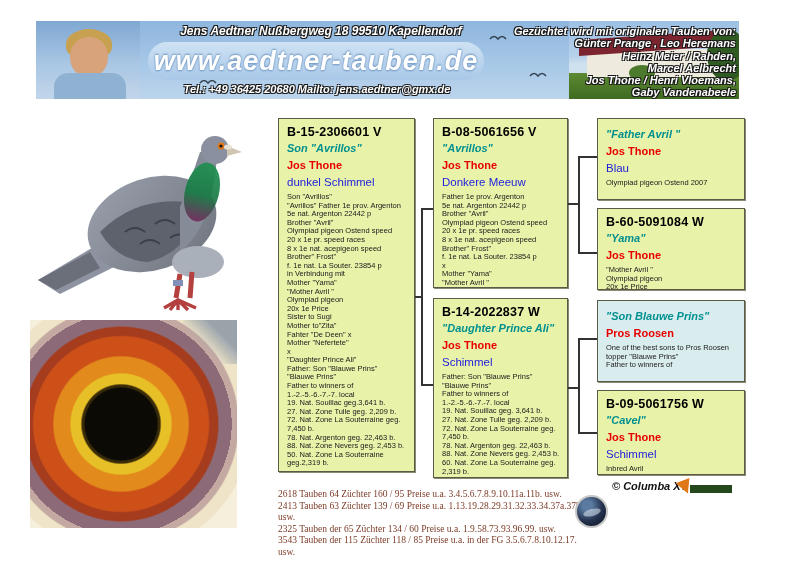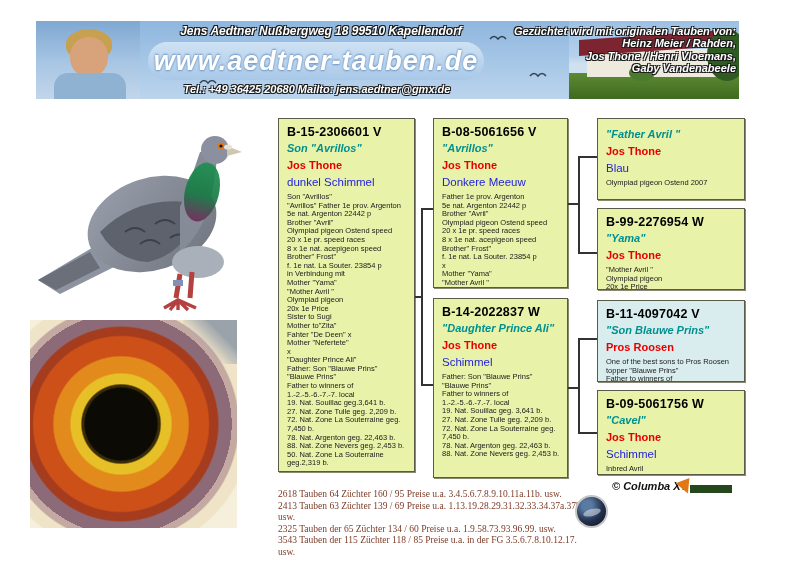--- a/index.html
+++ b/index.html
@@ -112,21 +112,23 @@
       <div class="house-bush"></div>
     </div>
 
     <div class="banner-address outline-text">Jens Aedtner Nußbergweg 18 99510 Kapellendorf</div>
     <div class="site-pill">
       <span>www.aedtner-tauben.de</span>
     </div>
     <div class="banner-tel outline-text">Tel.: +49 36425 20680 Mailto: jens.aedtner@gmx.de</div>
     <div class="banner-right outline-text">
         <span style="display: block;">Gezüchtet wird mit originalen Tauben von:</span>
+        <span style="display: block;">Günter Prange , Leo Heremans</span>
         <span style="display: block;">Heinz Meier / Rahden,</span>
+        <span style="display: block;">Marcel Aelbrecht</span>
         <span style="display: block;">Jos Thone / Henri Vloemans,</span>
         <span style="display: block;">Gaby Vandenabeele</span>
       </div>
   </div>
 
   <div class="pigeon-photo">
     <svg width="230" height="206" viewBox="0 0 230 206">
       <defs>
         <linearGradient id="bodyg" x1="0" y1="0" x2="1" y2="1">
           <stop offset="0" stop-color="#9aa0ac"></stop>
@@ -230,46 +232,46 @@
     <div class="plines">
         <span style="display: block;">Father: Son "Blauwe Prins"</span>
         <span style="display: block;">"Blauwe Prins"</span>
         <span style="display: block;">Father to winners of</span>
         <span style="display: block;">1.-2.-5.-6.-7.-7. local</span>
         <span style="display: block;">19. Nat. Souillac geg. 3,641 b.</span>
         <span style="display: block;">27. Nat. Zone Tulle geg. 2,209 b.</span>
         <span style="display: block;">72. Nat. Zone La Souterraine geg. 7,450 b.</span>
         <span style="display: block;">78. Nat. Argenton geg. 22,463 b.</span>
         <span style="display: block;">88. Nat. Zone Nevers geg. 2,453 b.</span>
+        <span style="display: block;">60. Nat. Zone La Souterraine geg. 2,319 b.</span>
       </div>
   </div>
 
   <div class="pbox" style="left:597px; top:118px; width:148px; height:82px;">
     <div class="pname">"Father Avril "</div>
     <div class="breeder">Jos Thone</div>
     <div class="pcolor">Blau</div>
     <div class="plines">
         <span style="display: block;">Olympiad pigeon Ostend 2007</span>
       </div>
   </div>
 
   <div class="pbox" style="left:597px; top:208px; width:148px; height:82px;">
-    <div class="ring">B-99-2276954 W</div>
+    <div class="ring">B-60-5091084 W</div>
     <div class="pname">"Yama"</div>
     <div class="breeder">Jos Thone</div>
 
     <div class="plines">
         <span style="display: block;">"Mother Avril "</span>
         <span style="display: block;">Olympiad pigeon</span>
         <span style="display: block;">20x 1e Price</span>
       </div>
   </div>
 
   <div class="pbox blue" style="left:597px; top:300px; width:148px; height:82px;">
-    <div class="ring">B-11-4097042 V</div>
     <div class="pname">"Son Blauwe Prins"</div>
     <div class="breeder">Pros Roosen</div>
 
     <div class="plines">
         <span style="display: block;">One of the best sons to Pros Roosen topper "Blauwe Prins"</span>
         <span style="display: block;">Father to winners of</span>
       </div>
   </div>
 
   <div class="pbox" style="left:597px; top:390px; width:148px; height:85px;">

